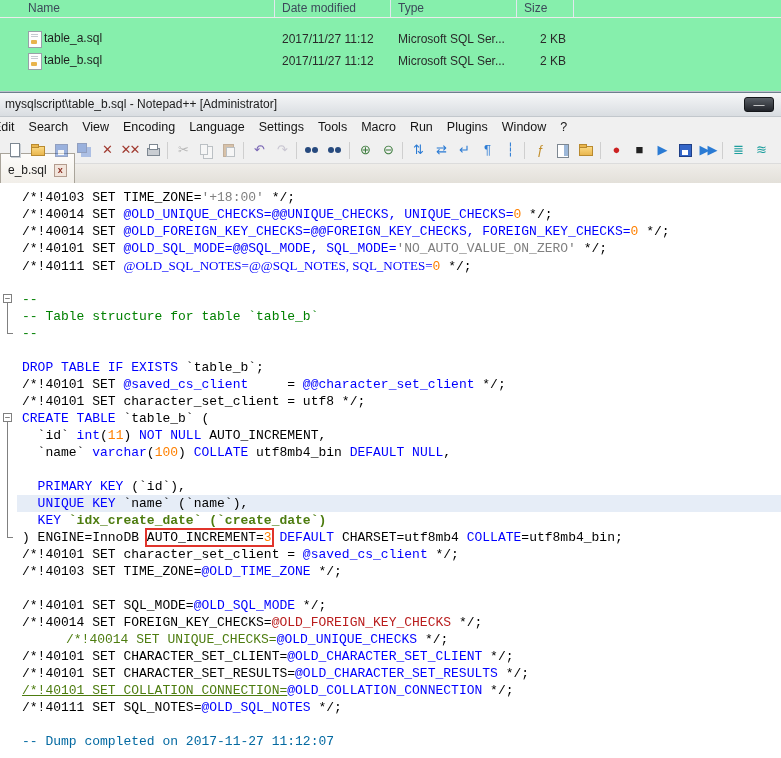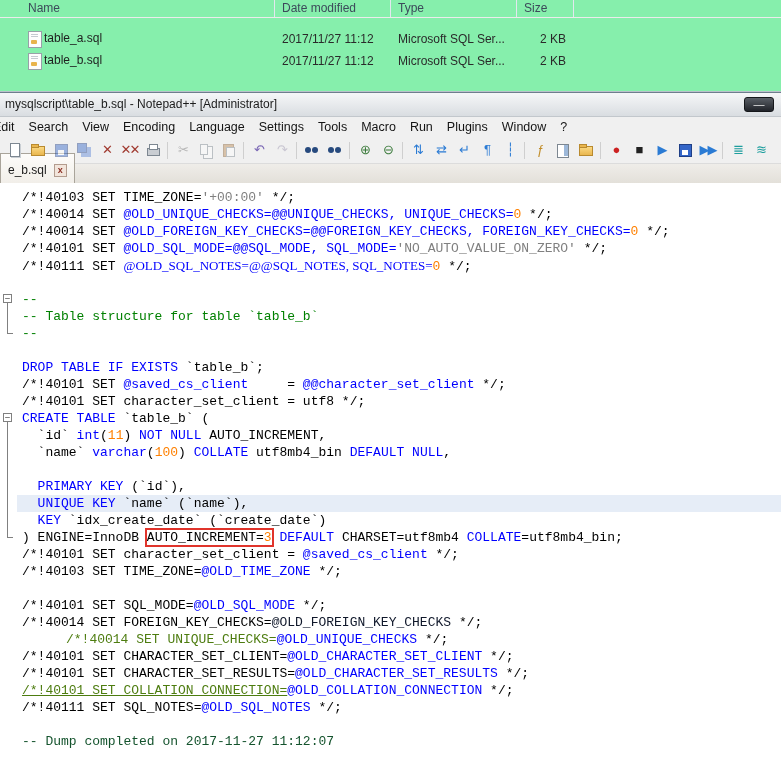--- a/index.html
+++ b/index.html
@@ -236,47 +236,47 @@
   <div class="tabbar">
     <div class="tab">
       <span>e_b.sql</span>
       <span class="tab-close">x</span>
     </div>
   </div>
 </div>
 
 <div class="editor">
   <div class="lines">
-      <div class="line"><span class="fold"></span><span class="txt"><span style="color: rgb(0, 0, 0);">/*!40103 SET TIME_ZONE=</span><span style="color: rgb(128, 128, 128);">'+00:00'</span><span style="color: rgb(0, 0, 0);"> */;</span></span></div>
+      <div class="line"><span class="fold"></span><span class="txt"><span style="color: rgb(0, 0, 0);">/*!40103 SET TIME_ZONE=</span><span style="color: rgb(128, 128, 128);">'+18:00'</span><span style="color: rgb(0, 0, 0);"> */;</span></span></div>
       <div class="line"><span class="fold"></span><span class="txt"><span style="color: rgb(0, 0, 0);">/*!40014 SET </span><span style="color: rgb(0, 0, 255);">@OLD_UNIQUE_CHECKS=@@UNIQUE_CHECKS, UNIQUE_CHECKS=</span><span style="color: rgb(255, 128, 0);">0</span><span style="color: rgb(0, 0, 0);"> */;</span></span></div>
       <div class="line"><span class="fold"></span><span class="txt"><span style="color: rgb(0, 0, 0);">/*!40014 SET </span><span style="color: rgb(0, 0, 255);">@OLD_FOREIGN_KEY_CHECKS=@@FOREIGN_KEY_CHECKS, FOREIGN_KEY_CHECKS=</span><span style="color: rgb(255, 128, 0);">0</span><span style="color: rgb(0, 0, 0);"> */;</span></span></div>
       <div class="line"><span class="fold"></span><span class="txt"><span style="color: rgb(0, 0, 0);">/*!40101 SET </span><span style="color: rgb(0, 0, 255);">@OLD_SQL_MODE=@@SQL_MODE, SQL_MODE=</span><span style="color: rgb(128, 128, 128);">'NO_AUTO_VALUE_ON_ZERO'</span><span style="color: rgb(0, 0, 0);"> */;</span></span></div>
       <div class="line"><span class="fold"></span><span class="txt"><span style="color: rgb(0, 0, 0);">/*!40111 SET </span><span style="color: rgb(0, 0, 255); font-family: Liberation Serif, serif;">@OLD_SQL_NOTES=@@SQL_NOTES, SQL_NOTES=</span><span style="color: rgb(255, 128, 0);">0</span><span style="color: rgb(0, 0, 0);"> */;</span></span></div>
       <div class="line"><span class="fold"></span><span class="txt"></span></div>
       <div class="line"><span class="fold f-s"><span class="fbox">−</span></span><span class="txt"><span style="color: rgb(0, 128, 0);">--</span></span></div>
       <div class="line"><span class="fold f-m"></span><span class="txt"><span style="color: rgb(0, 128, 0);">-- Table structure for table `table_b`</span></span></div>
       <div class="line"><span class="fold f-e"></span><span class="txt"><span style="color: rgb(0, 128, 0);">--</span></span></div>
       <div class="line"><span class="fold"></span><span class="txt"></span></div>
       <div class="line"><span class="fold"></span><span class="txt"><span style="color: rgb(0, 0, 255);">DROP TABLE IF EXISTS </span><span style="color: rgb(0, 0, 0);">`table_b`;</span></span></div>
       <div class="line"><span class="fold"></span><span class="txt"><span style="color: rgb(0, 0, 0);">/*!40101 SET </span><span style="color: rgb(0, 0, 255);">@saved_cs_client</span><span style="color: rgb(0, 0, 0);">     = </span><span style="color: rgb(0, 0, 255);">@@character_set_client</span><span style="color: rgb(0, 0, 0);"> */;</span></span></div>
       <div class="line"><span class="fold"></span><span class="txt"><span style="color: rgb(0, 0, 0);">/*!40101 SET character_set_client = utf8 */;</span></span></div>
       <div class="line"><span class="fold f-s"><span class="fbox">−</span></span><span class="txt"><span style="color: rgb(0, 0, 255);">CREATE TABLE </span><span style="color: rgb(0, 0, 0);">`table_b` (</span></span></div>
       <div class="line"><span class="fold f-m"></span><span class="txt"><span style="color: rgb(0, 0, 0);">  `id` </span><span style="color: rgb(0, 0, 255);">int</span><span style="color: rgb(0, 0, 0);">(</span><span style="color: rgb(255, 128, 0);">11</span><span style="color: rgb(0, 0, 0);">) </span><span style="color: rgb(0, 0, 255);">NOT NULL</span><span style="color: rgb(0, 0, 0);"> AUTO_INCREMENT,</span></span></div>
       <div class="line"><span class="fold f-m"></span><span class="txt"><span style="color: rgb(0, 0, 0);">  `name` </span><span style="color: rgb(0, 0, 255);">varchar</span><span style="color: rgb(0, 0, 0);">(</span><span style="color: rgb(255, 128, 0);">100</span><span style="color: rgb(0, 0, 0);">) </span><span style="color: rgb(0, 0, 255);">COLLATE</span><span style="color: rgb(0, 0, 0);"> utf8mb4_bin </span><span style="color: rgb(0, 0, 255);">DEFAULT NULL</span><span style="color: rgb(0, 0, 0);">,</span></span></div>
       <div class="line"><span class="fold f-m"></span></div>
       <div class="line"><span class="fold f-m"></span><span class="txt"><span style="color: rgb(0, 0, 0);">  </span><span style="color: rgb(0, 0, 255);">PRIMARY KEY</span><span style="color: rgb(0, 0, 0);"> (`id`),</span></span></div>
       <div class="line hl"><span class="fold f-m"></span><span class="txt"><span style="color: rgb(0, 0, 0);">  </span><span style="color: rgb(0, 0, 255);">UNIQUE KEY</span><span style="color: rgb(0, 0, 0);"> `name` (`name`),</span></span></div>
-      <div class="line"><span class="fold f-m"></span><span class="txt"><span style="color: rgb(0, 0, 0);">  </span><span style="color: rgb(0, 0, 255);">KEY</span><span style="color: #000000;"> `idx_create_date` (`create_date`)</span></span></div>
+      <div class="line"><span class="fold f-m"></span><span class="txt"><span style="color: rgb(0, 0, 0);">  </span><span style="color: rgb(0, 0, 255);">KEY</span><span style="color: #4d7c0f; font-weight: bold;"> `idx_create_date` (`create_date`)</span></span></div>
       <div class="line"><span class="fold f-e"></span><span class="txt"><span style="color: rgb(0, 0, 0);">) ENGINE=InnoDB </span><span class="red-box"><span style="color: rgb(0, 0, 0);">AUTO_INCREMENT=</span><span style="color: rgb(255, 128, 0);">3</span></span><span style="color: rgb(0, 0, 0);"> </span><span style="color: rgb(0, 0, 255);">DEFAULT</span><span style="color: rgb(0, 0, 0);"> CHARSET=utf8mb4 </span><span style="color: rgb(0, 0, 255);">COLLATE</span><span style="color: rgb(0, 0, 0);">=utf8mb4_bin;</span></span></div>
       <div class="line"><span class="fold"></span><span class="txt"><span style="color: rgb(0, 0, 0);">/*!40101 SET character_set_client = </span><span style="color: rgb(0, 0, 255);">@saved_cs_client</span><span style="color: rgb(0, 0, 0);"> */;</span></span></div>
       <div class="line"><span class="fold"></span><span class="txt"><span style="color: rgb(0, 0, 0);">/*!40103 SET TIME_ZONE=</span><span style="color: rgb(0, 0, 255);">@OLD_TIME_ZONE</span><span style="color: rgb(0, 0, 0);"> */;</span></span></div>
       <div class="line"><span class="fold"></span><span class="txt"></span></div>
       <div class="line"><span class="fold"></span><span class="txt"><span style="color: rgb(0, 0, 0);">/*!40101 SET SQL_MODE=</span><span style="color: rgb(0, 0, 255);">@OLD_SQL_MODE</span><span style="color: rgb(0, 0, 0);"> */;</span></span></div>
-      <div class="line"><span class="fold"></span><span class="txt"><span style="color: rgb(0, 0, 0);">/*!40014 SET FOREIGN_KEY_CHECKS=</span><span style="color: #0f172a;">@OLD_FOREIGN_KEY_CHECKS</span><span style="color: rgb(0, 0, 0);"> */;</span></span></div>
+      <div class="line"><span class="fold"></span><span class="txt"><span style="color: rgb(0, 0, 0);">/*!40014 SET FOREIGN_KEY_CHECKS=</span><span style="color: #b91c1c;">@OLD_FOREIGN_KEY_CHECKS</span><span style="color: rgb(0, 0, 0);"> */;</span></span></div>
       <div class="line"><span class="fold"></span><span class="txt"><span style="color: #4d7c0f; margin-left: 44px;">/*!40014 SET UNIQUE_CHECKS=</span><span style="color: rgb(0, 0, 255);">@OLD_UNIQUE_CHECKS</span><span style="color: rgb(0, 0, 0);"> */;</span></span></div>
       <div class="line"><span class="fold"></span><span class="txt"><span style="color: rgb(0, 0, 0);">/*!40101 SET CHARACTER_SET_CLIENT=</span><span style="color: rgb(0, 0, 255);">@OLD_CHARACTER_SET_CLIENT</span><span style="color: rgb(0, 0, 0);"> */;</span></span></div>
       <div class="line"><span class="fold"></span><span class="txt"><span style="color: rgb(0, 0, 0);">/*!40101 SET CHARACTER_SET_RESULTS=</span><span style="color: rgb(0, 0, 255);">@OLD_CHARACTER_SET_RESULTS</span><span style="color: rgb(0, 0, 0);"> */;</span></span></div>
       <div class="line"><span class="fold"></span><span class="txt"><span style="color: #4d7c0f; text-decoration: underline;">/*!40101 SET COLLATION_CONNECTION=</span><span style="color: rgb(0, 0, 255);">@OLD_COLLATION_CONNECTION</span><span style="color: rgb(0, 0, 0);"> */;</span></span></div>
       <div class="line"><span class="fold"></span><span class="txt"><span style="color: rgb(0, 0, 0);">/*!40111 SET SQL_NOTES=</span><span style="color: rgb(0, 0, 255);">@OLD_SQL_NOTES</span><span style="color: rgb(0, 0, 0);"> */;</span></span></div>
       <div class="line"><span class="fold"></span><span class="txt"></span></div>
-      <div class="line"><span class="fold"></span><span class="txt"><span style="color: #14532d;">-- Dump completed on 2017-11-27 11:12:07</span></span></div>
+      <div class="line"><span class="fold"></span><span class="txt"><span style="color: #0369a1;">-- Dump completed on 2017-11-27 11:12:07</span></span></div>
     </div>
 </div>
 
 </body></html>

